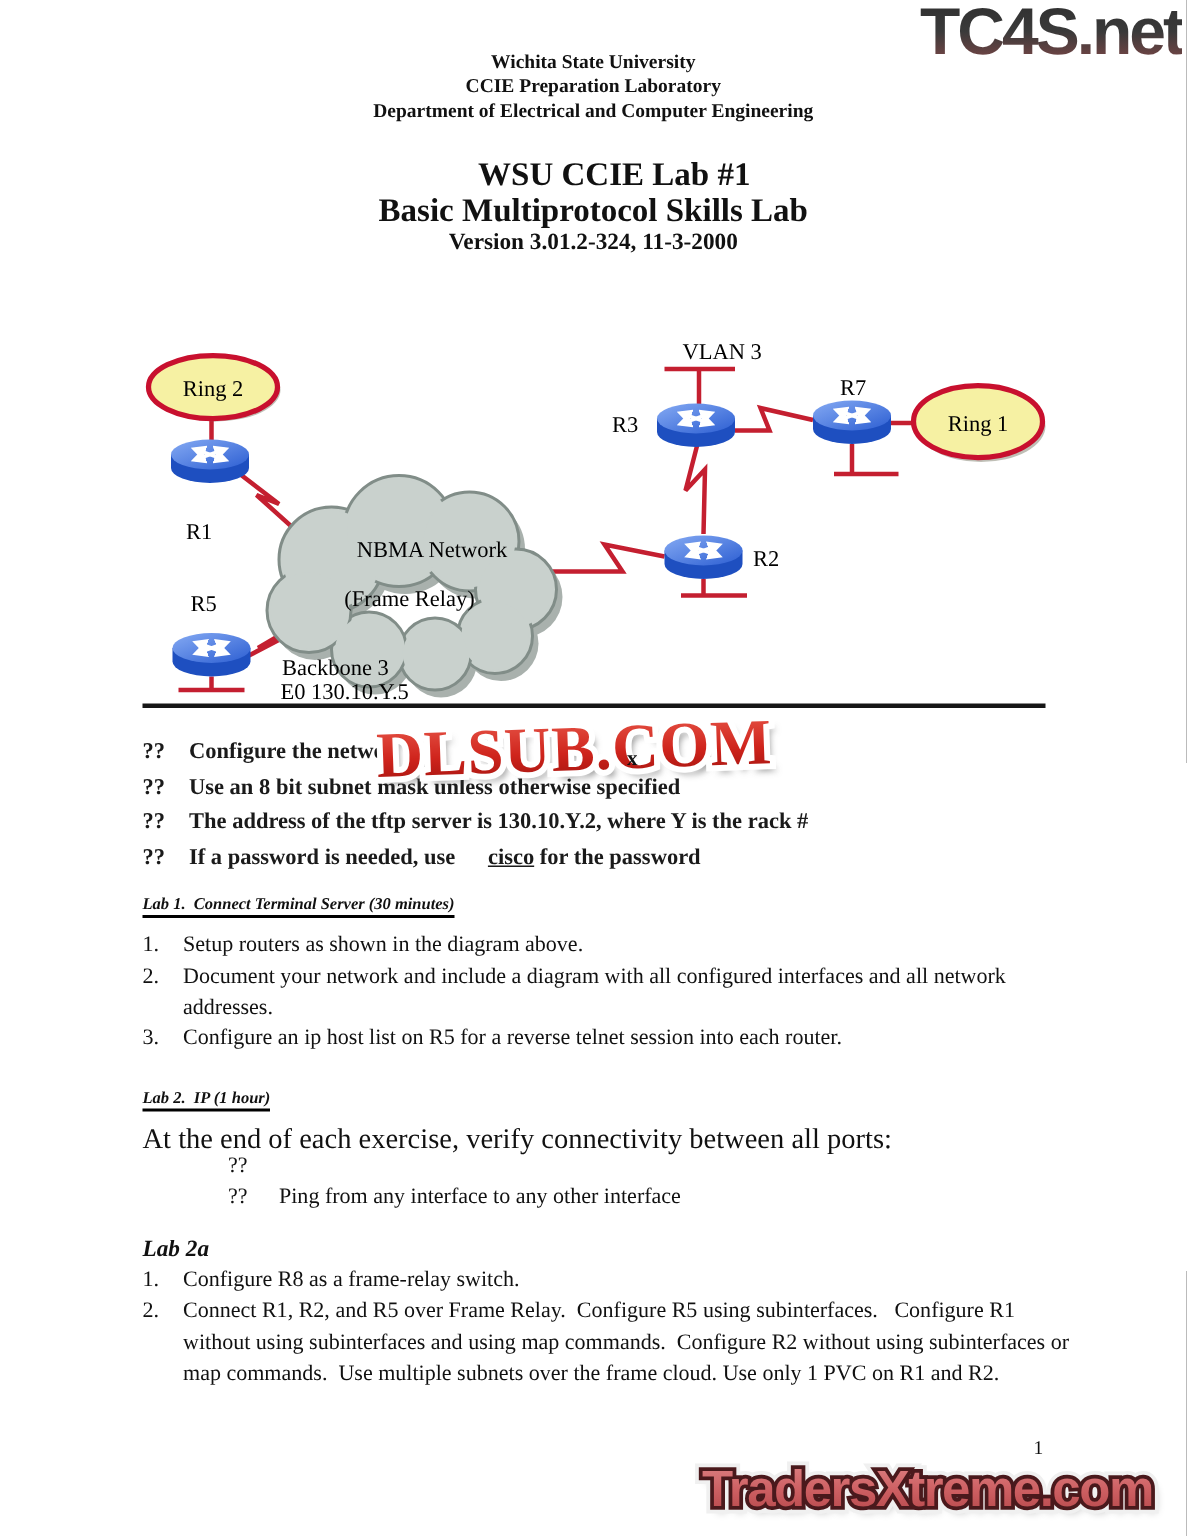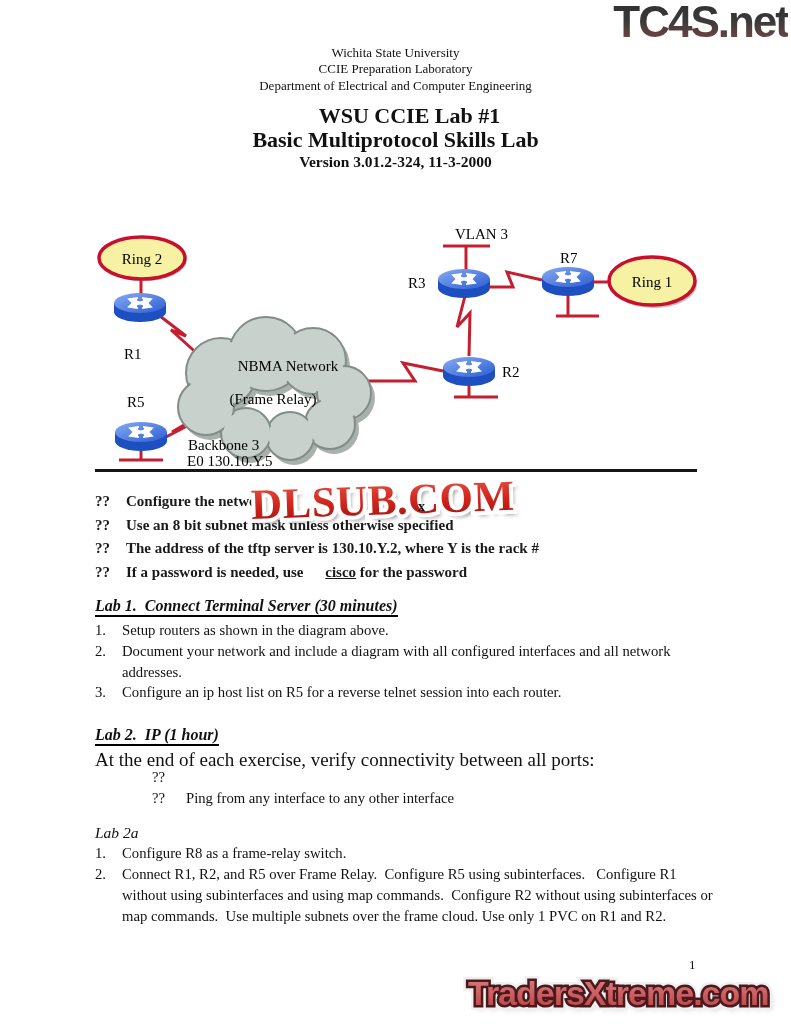--- a/index.html
+++ b/index.html
@@ -1,21 +1,21 @@
 <!DOCTYPE html>
 <html><head>
 <meta charset="utf-8">
 <style>
   html,body{margin:0;padding:0;background:#888;}
   .page{position:relative;width:791px;height:1024px;background:#fff;overflow:hidden;
         font-family:"Liberation Serif",serif;color:#111;}
   .abs{position:absolute;}
   .ctr{left:0;right:0;text-align:center;}
   
-  .org{top:45px;font-weight:normal;font-size:13px;line-height:16.3px;}
+  .org{top:33px;font-weight:bold;font-size:13px;line-height:16.3px;}
   .t1{top:103px;font-weight:bold;font-size:22px;padding-left:28px;}
   .t2{top:127px;font-weight:bold;font-size:22px;}
   .ver{top:153px;font-weight:bold;font-size:15.5px;}
   
   .tc4s{top:-3px;right:3px;font-family:"Liberation Sans",sans-serif;font-weight:bold;
         font-size:44px;letter-spacing:-2px;
         background:linear-gradient(180deg,#2e2e2e 0%,#3a3a3a 48%,#6e4444 82%,#9c5a55 100%);
         -webkit-background-clip:text;background-clip:text;color:transparent;}
   
   .reqs{left:95px;top:493px;font-weight:bold;font-size:15px;color:#1a1a1a;}
@@ -26,33 +26,33 @@
   
   .wm{left:251px;top:481px;z-index:5;transform:rotate(-2deg);transform-origin:left center;
       font-family:"Liberation Serif",serif;font-weight:bold;font-size:43px;line-height:1.1;
       letter-spacing:0.5px;white-space:nowrap;}
   .wm-stroke{color:#fff;-webkit-text-stroke:8px #fff;
       text-shadow:4px 5px 4px rgba(70,70,70,.55),0 0 2px #fff;}
   .wm-fill{position:absolute;left:0;top:0;
       background:linear-gradient(180deg,#e8584a 0%,#cf241c 55%,#9e120e 100%);
       -webkit-background-clip:text;background-clip:text;color:transparent;}
   
-  .h-lab{font-weight:bold;font-style:italic;font-size:16px;}
+  .h-lab{font-weight:bold;font-style:italic;font-size:11px;}
   .h-lab .hl{border-bottom:2px solid #000;padding-bottom:1px;}
   .lab1h{left:95px;top:597px;}
   .lab1l{left:95px;top:620px;font-size:14.7px;line-height:20.8px;}
   .li{display:flex;}
   .num{width:27px;flex:none;}
   .txt{width:590px;}
   .lab2h{left:95px;top:726px;}
   .intro{left:95px;top:749px;font-size:19px;}
   .lab2b{left:152px;top:767px;font-size:14.7px;line-height:21.3px;}
   .b{display:flex;}
   .bm{width:24px;margin-right:10px;flex:none;}
-  .lab2ah{left:95px;top:824px;font-weight:normal;font-style:italic;font-size:15.5px;}
+  .lab2ah{left:95px;top:824px;font-weight:bold;font-style:italic;font-size:15.5px;}
   .lab2al{left:95px;top:843px;font-size:14.7px;line-height:21px;}
   .lab2al .txt{width:598px;}
   
   .pageno{left:689px;top:957px;font-size:13px;}
   .traders{left:468px;top:973px;z-index:7;font-family:"Liberation Sans",sans-serif;
       font-weight:bold;font-size:34px;letter-spacing:-1px;line-height:1.2;white-space:nowrap;}
   .tx-glow{color:#f4f4f4;-webkit-text-stroke:10px #f0f0f0;
       text-shadow:0 0 4px #e0e0e0,3px 4px 6px #b5b5b5;}
   .tx-outline{position:absolute;left:0;top:0;color:#4a191c;-webkit-text-stroke:5px #4a191c;}
   .tx-fill{position:absolute;left:0;top:0;

